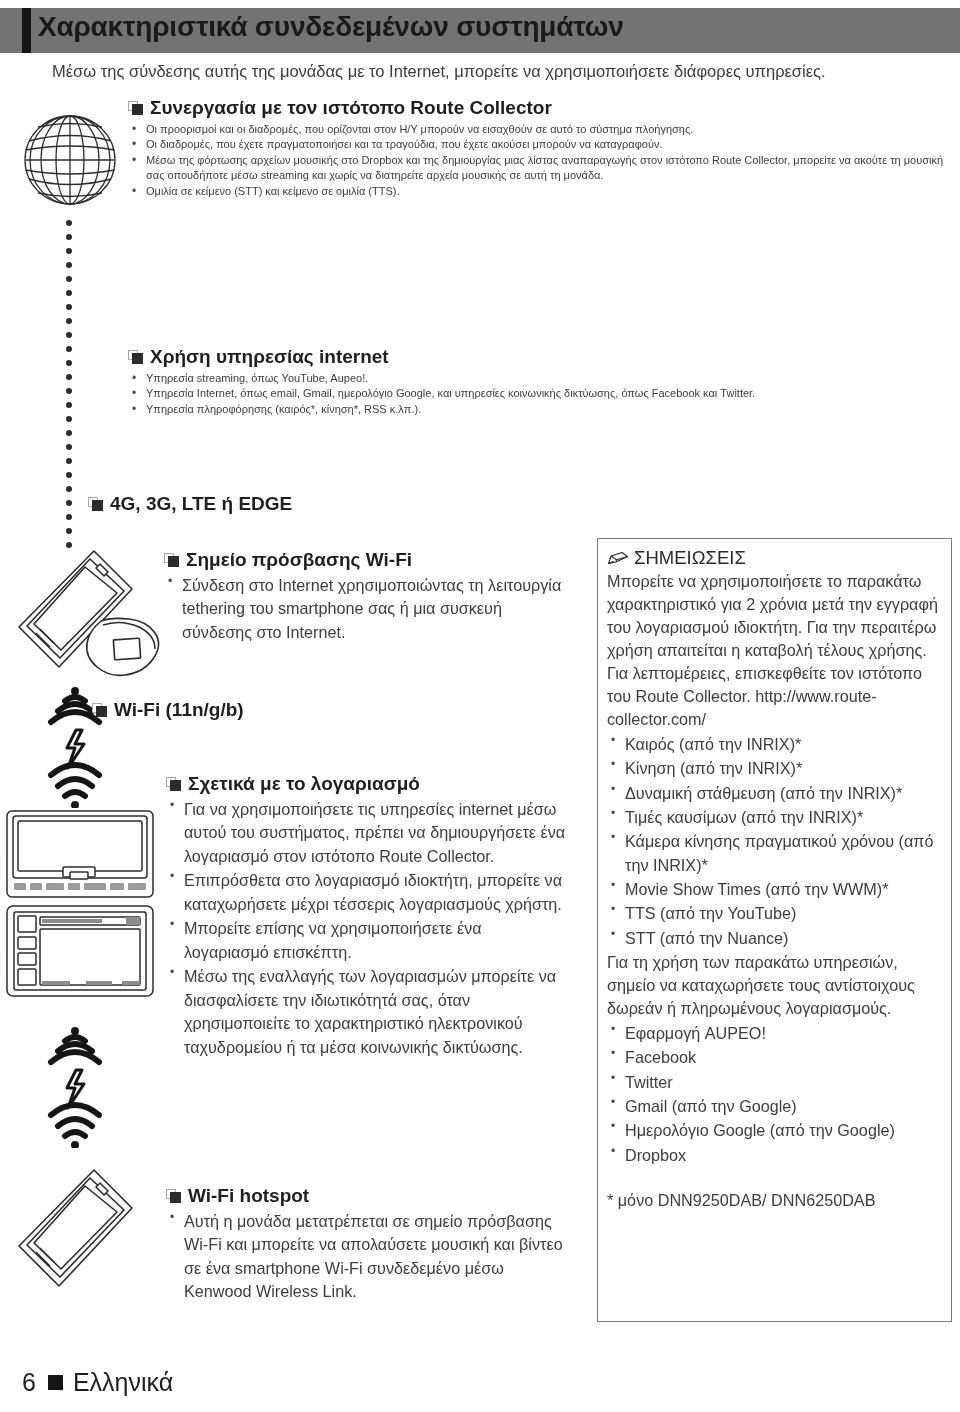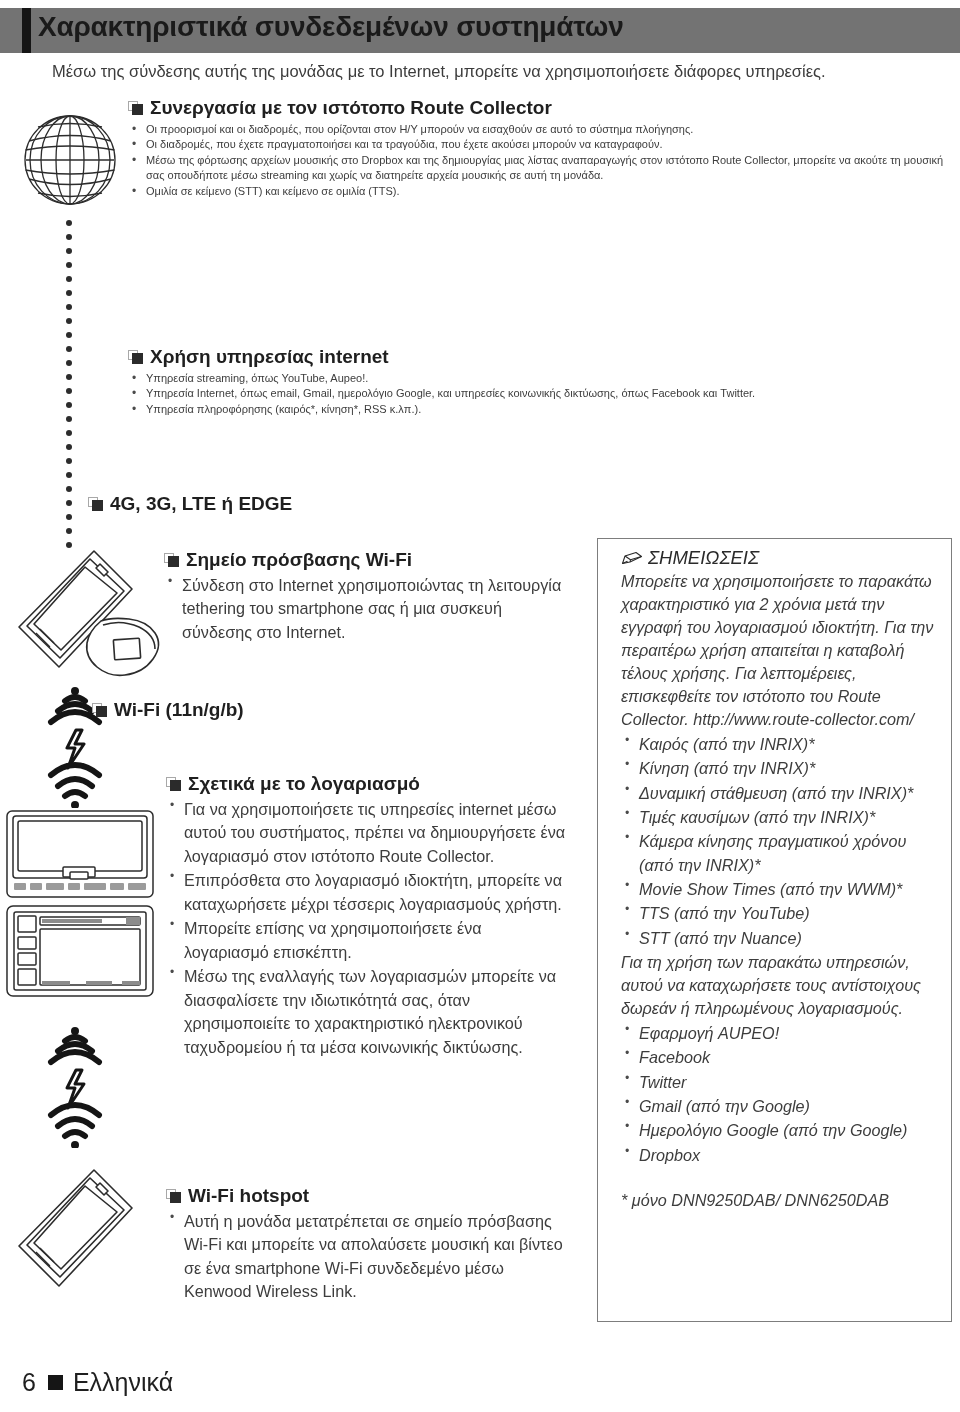--- a/index.html
+++ b/index.html
@@ -121,22 +121,21 @@
   }
 
   
   .notes {
     position: absolute;
     left: 597px; top: 538px;
     width: 355px;
     height: 784px;
     border: 1.5px solid #7d7d7d;
     box-sizing: border-box;
-    padding: 8px 11px 6px 23px;
-    font-style: italic;
+    padding: 8px 11px 6px 9px;
   }
   .notes .notes-title {
     font-size: 18.5px;
     color: #2a2a2a;
     margin-bottom: 1px;
     white-space: nowrap;
   }
   .notes .pencil {
     display: inline-block;
     width: 22px; height: 15px;
@@ -437,21 +436,21 @@
   <ul class="bl">
     <li>Καιρός (από την INRIX)*</li>
     <li>Κίνηση (από την INRIX)*</li>
     <li>Δυναμική στάθμευση (από την INRIX)*</li>
     <li>Τιμές καυσίμων (από την INRIX)*</li>
     <li>Κάμερα κίνησης πραγματικού χρόνου (από την INRIX)*</li>
     <li>Movie Show Times (από την WWM)*</li>
     <li>TTS (από την YouTube)</li>
     <li>STT (από την Nuance)</li>
   </ul>
-  <p>Για τη χρήση των παρακάτω υπηρεσιών, αυτού να καταχωρήσετε τους αντίστοιχους δωρεάν ή πληρωμένους λογαριασμούς.</p>
+  <p>Για τη χρήση των παρακάτω υπηρεσιών, σημείο να καταχωρήσετε τους αντίστοιχους δωρεάν ή πληρωμένους λογαριασμούς.</p>
   <ul class="bl">
     <li>Εφαρμογή AUPEO!</li>
     <li>Facebook</li>
     <li>Twitter</li>
     <li>Gmail (από την Google)</li>
     <li>Ημερολόγιο Google (από την Google)</li>
     <li>Dropbox</li>
   </ul>
   <div class="footnote">* μόνο DNN9250DAB/ DNN6250DAB</div>
 </div>

